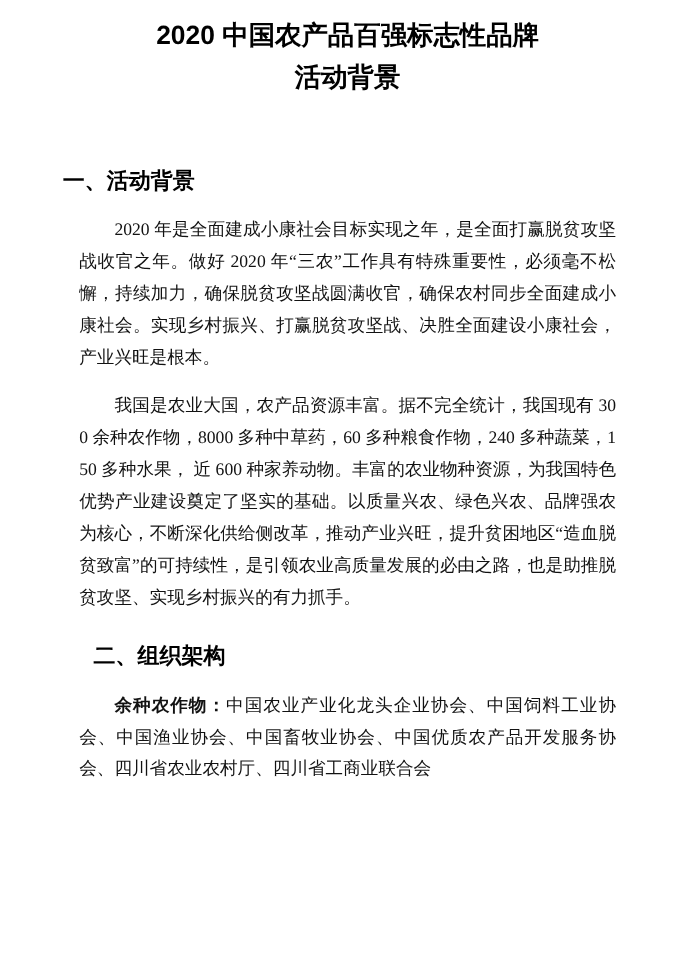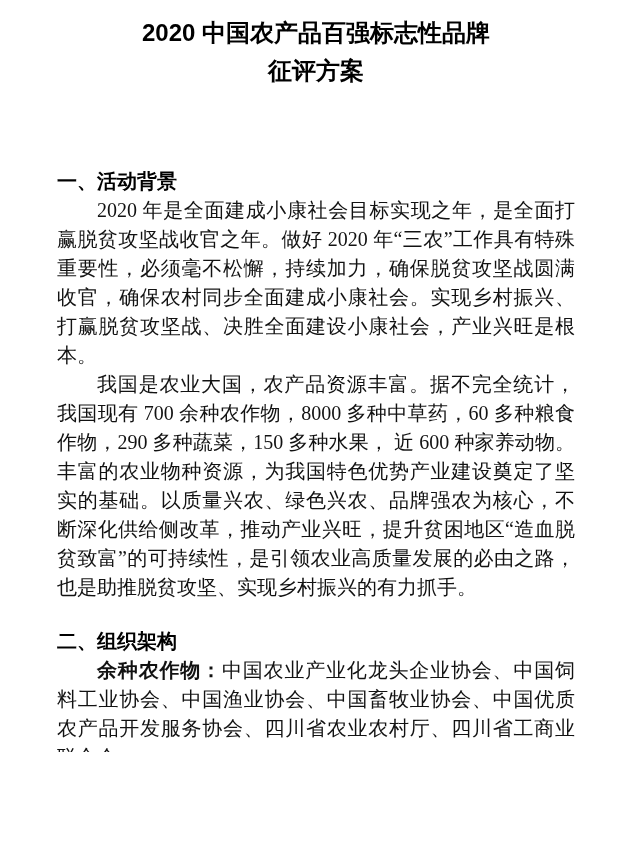--- a/index.html
+++ b/index.html
@@ -32,49 +32,50 @@
   }
   .section-heading {
     margin: 0;
     font-family: "Liberation Sans", "DejaVu Sans", sans-serif;
     font-weight: 700;
     font-size: 20px;
     line-height: 30px;
     color: #000000;
   }
   .heading-background {
-    margin-top: 76px;
+    margin-top: 60px;
   }
   .heading-organization {
     margin-top: 24px;
+    margin-left: 28px;
   }
   .body-para {
-    margin: 0;
-    font-size: 20px;
+    margin: 15px;
+    font-size: 16px;
     line-height: 29px;
     text-align: justify;
     text-indent: 2em;
     word-break: break-all;
   }
   .lead-label {
     font-weight: 700;
   }
 </style>
 </head>
 <body>
 
 <div class="page">
 
   <h1 class="doc-title">
     <span class="title-line">2020 中国农产品百强标志性品牌</span>
-    <span class="title-line">征评方案</span>
+    <span class="title-line">活动背景</span>
   </h1>
 
   <h2 class="section-heading heading-background">一、活动背景</h2>
 
   <p class="body-para">2020 年是全面建成小康社会目标实现之年，是全面打赢脱贫攻坚战收官之年。做好 2020 年“三农”工作具有特殊重要性，必须毫不松懈，持续加力，确保脱贫攻坚战圆满收官，确保农村同步全面建成小康社会。实现乡村振兴、打赢脱贫攻坚战、决胜全面建设小康社会，产业兴旺是根本。</p>
-  <p class="body-para">我国是农业大国，农产品资源丰富。据不完全统计，我国现有 700 余种农作物，8000 多种中草药，60 多种粮食作物，290 多种蔬菜，150 多种水果， 近 600 种家养动物。丰富的农业物种资源，为我国特色优势产业建设奠定了坚实的基础。以质量兴农、绿色兴农、品牌强农为核心，不断深化供给侧改革，推动产业兴旺，提升贫困地区“造血脱贫致富”的可持续性，是引领农业高质量发展的必由之路，也是助推脱贫攻坚、实现乡村振兴的有力抓手。</p>
+  <p class="body-para">我国是农业大国，农产品资源丰富。据不完全统计，我国现有 300 余种农作物，8000 多种中草药，60 多种粮食作物，240 多种蔬菜，150 多种水果， 近 600 种家养动物。丰富的农业物种资源，为我国特色优势产业建设奠定了坚实的基础。以质量兴农、绿色兴农、品牌强农为核心，不断深化供给侧改革，推动产业兴旺，提升贫困地区“造血脱贫致富”的可持续性，是引领农业高质量发展的必由之路，也是助推脱贫攻坚、实现乡村振兴的有力抓手。</p>
 
   <h2 class="section-heading heading-organization">二、组织架构</h2>
 
   <p class="body-para"><span class="lead-label">余种农作物：</span><span>中国农业产业化龙头企业协会、中国饲料工业协会、中国渔业协会、中国畜牧业协会、中国优质农产品开发服务协会、四川省农业农村厅、四川省工商业联合会</span></p>
 
 </div>
 
 </body></html>

